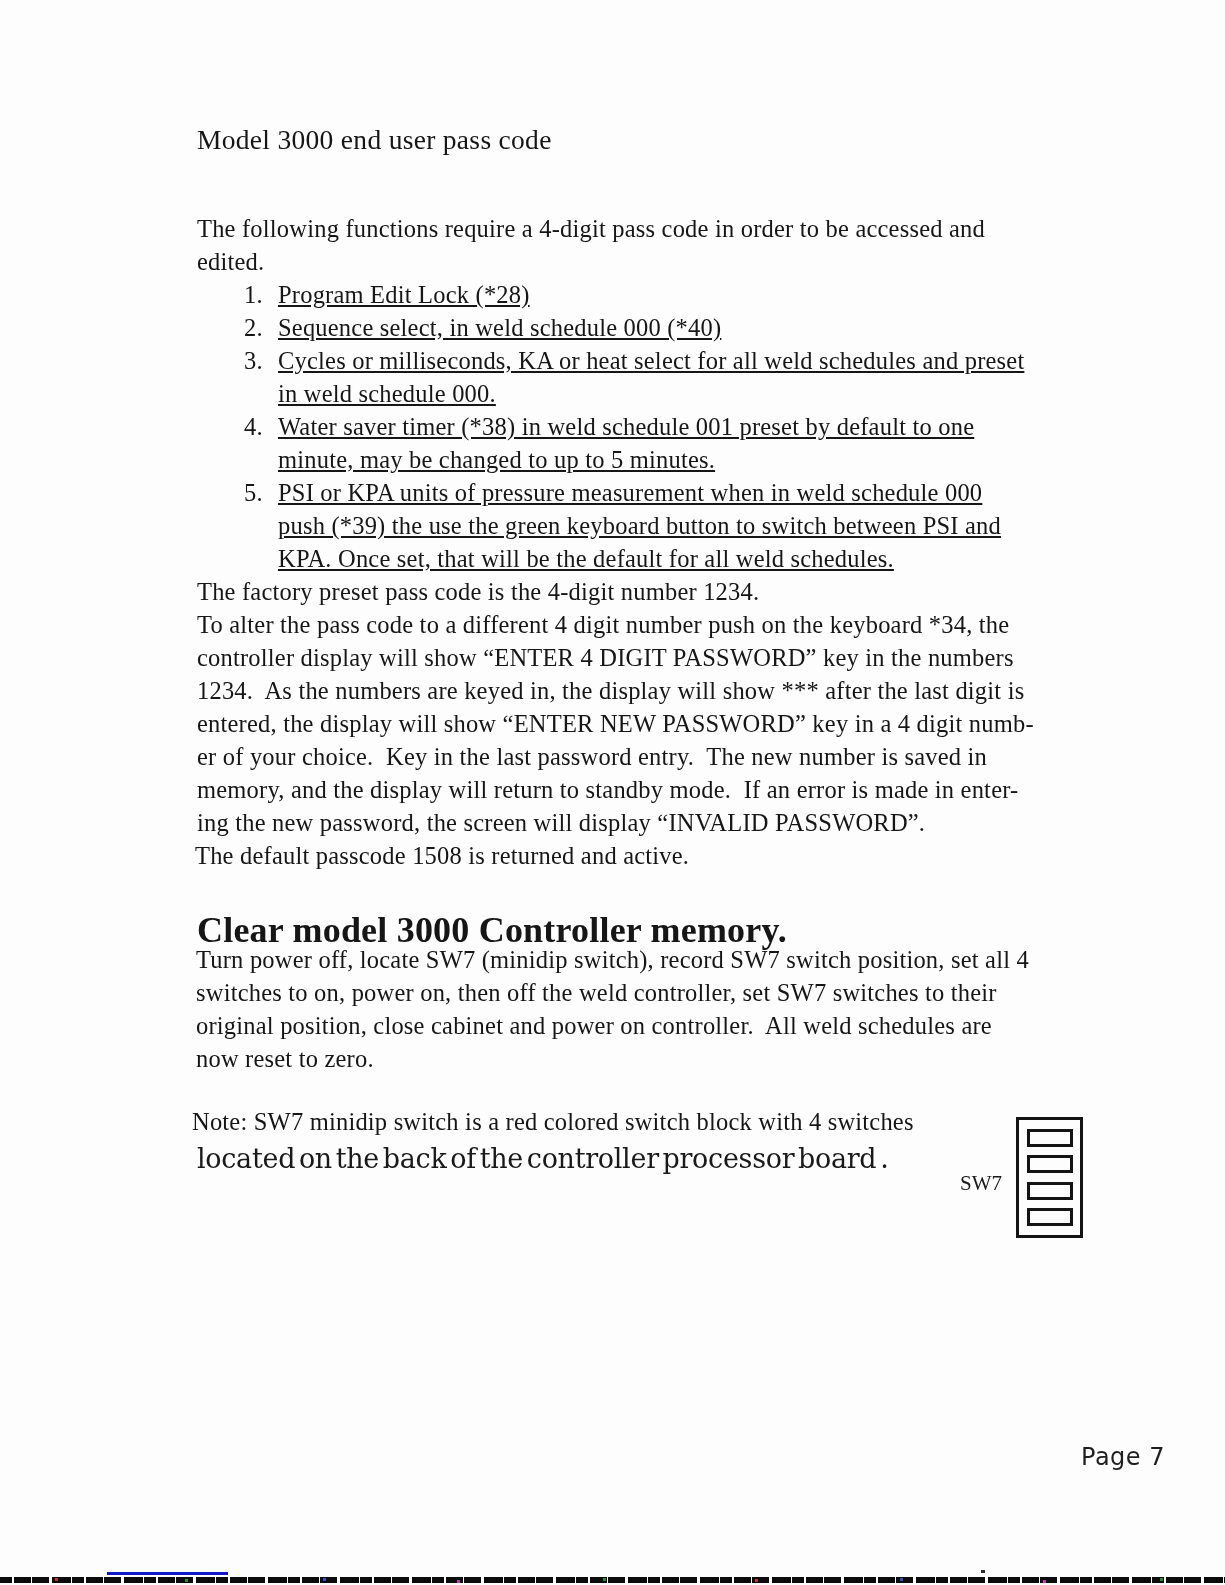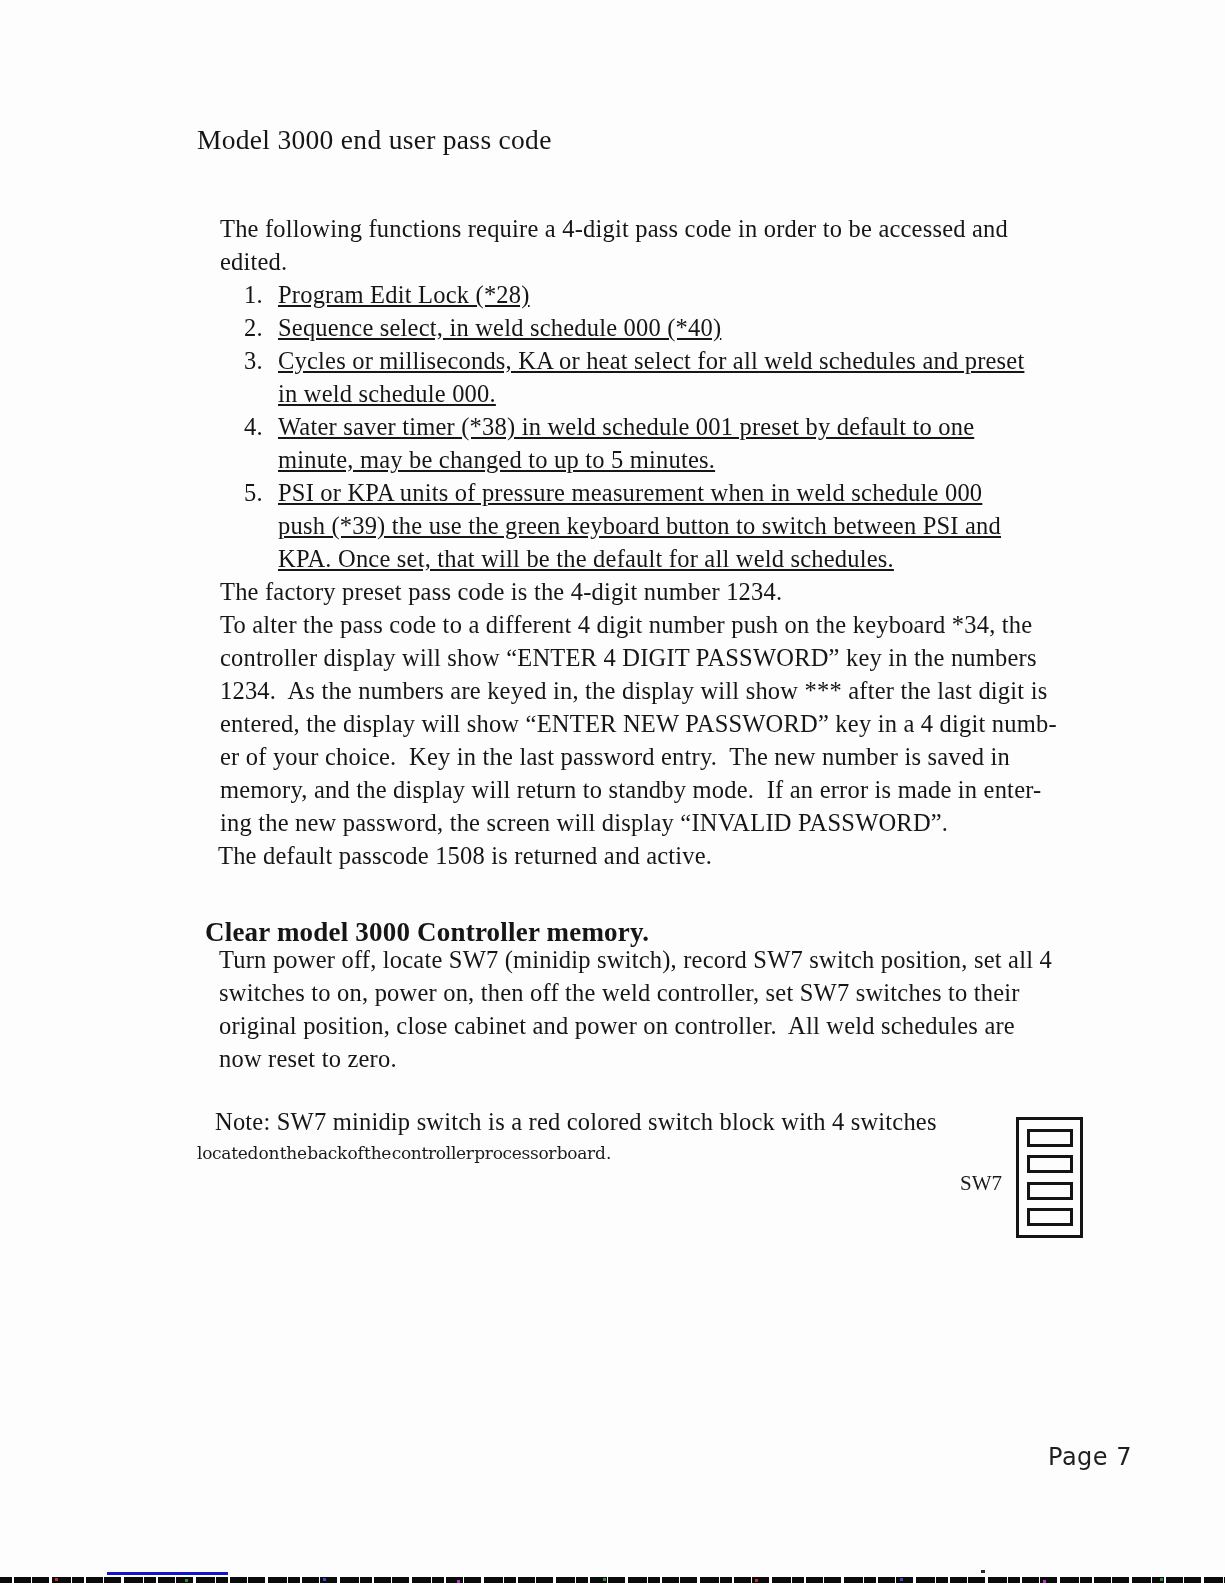--- a/index.html
+++ b/index.html
@@ -10,51 +10,50 @@
     overflow:hidden;
     font-family:"Liberation Serif", serif;
     color:#161616;
   }
   .abs{position:absolute;}
   .lines{white-space:pre-wrap;}
   .body-text{
     font-size:24.5px;
     line-height:33px;
     letter-spacing:0.2px;
-    margin-left:23px;
   }
   .title{
     left:197px;top:124px;
     font-size:27.5px;font-weight:normal;
     letter-spacing:0.3px;
     margin:0;
   }
   .intro{left:197px;top:212px;width:1000px;}
   .fn-list{
     left:244px;top:278px;width:960px;
     margin:0;padding:0;list-style:none;
   }
   .fn-item{display:flex;}
   .fn-num{width:34px;flex:none;}
   .fn-text{flex:1;text-decoration:underline;}
   .para-factory{left:197px;top:575px;width:1000px;}
   .para-alter{left:197px;top:608px;width:1010px;}
   .para-default{left:195px;top:839px;width:1000px;}
   .h2{
     left:197px;top:909px;
-    font-size:27px;font-weight:bold;
+    font-size:36px;font-weight:bold;
     letter-spacing:0.2px;
-    margin:8px;
+    margin:0;
   }
   .para-clear{left:196px;top:943px;width:1010px;}
   .note-line1{left:192px;top:1105px;width:810px;}
   .note-line2{
     left:197px;top:1143px;width:720px;
     font-family:"DejaVu Serif", serif;
-    font-size:17px;
+    font-size:27px;
     word-spacing:-4.5px;
     letter-spacing:-0.3px;
     color:#1a1a1a;
   }
   .sw7-label{
     left:948px;top:1147px;width:54px;
     text-align:right;
     font-size:21px;
     color:#1a1a1a;
     margin-top:24px;
@@ -67,21 +66,21 @@
     display:flex;flex-direction:column;
     justify-content:space-evenly;
     align-items:center;
   }
   .dip-key{
     width:40px;height:12px;
     border:3px solid #141414;
     background:#fdfdfd;
   }
   .page-number{
-    left:1048px;top:1443px;
+    left:1081px;top:1443px;
     font-family:"DejaVu Sans", sans-serif;
     font-size:24px;
     color:#1f1f1f;
     letter-spacing:0.5px;
   }
   .blue-line{
     left:107px;top:1572px;
     width:121px;height:3px;
     background:#1216c9;
   }

